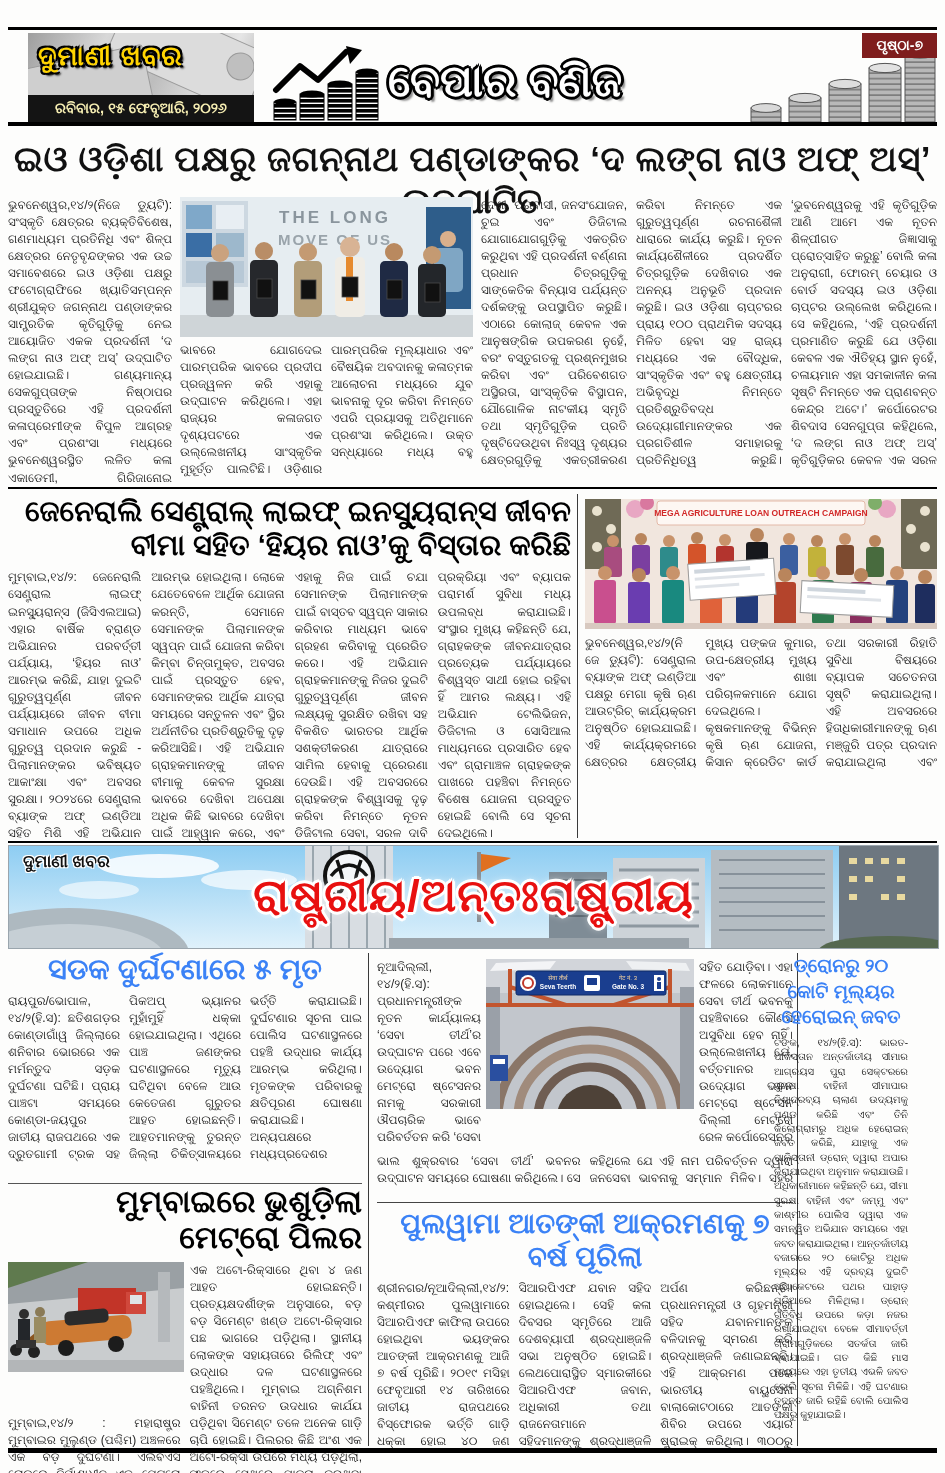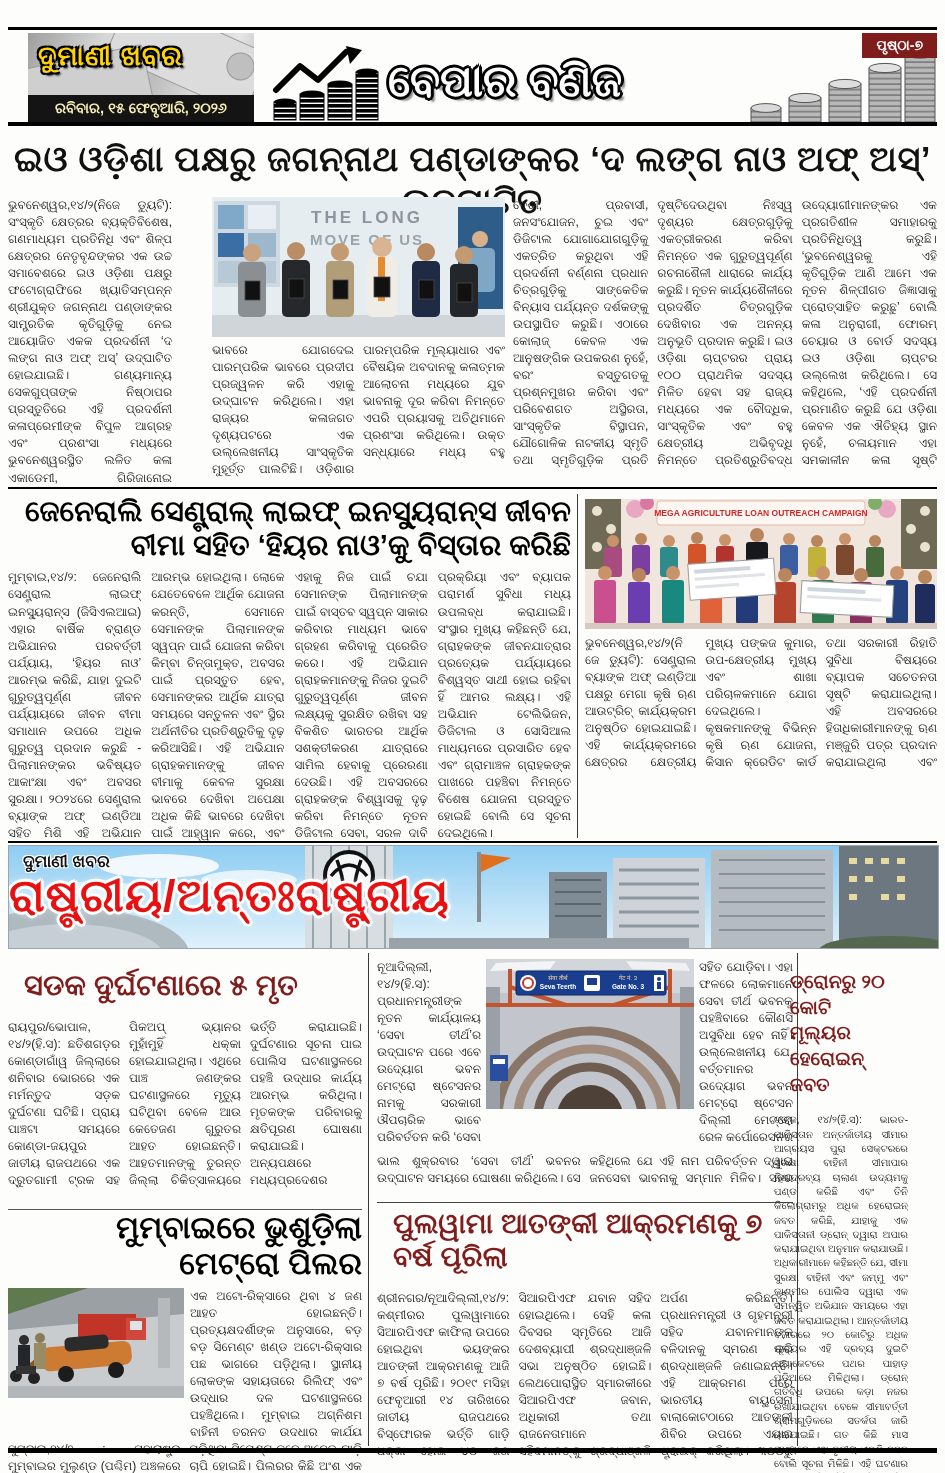--- a/index.html
+++ b/index.html
@@ -25,37 +25,37 @@
   .mast-date{position:absolute;left:0;bottom:0;width:100%;background:#141414;color:#f8f0b4;
      font-size:14.5px;font-weight:bold;text-align:center;padding:5px 0;}
   .section-title{position:absolute;left:388px;top:56px;font-size:44px;font-weight:bold;color:#fff;white-space:nowrap;
      text-shadow:-2px -2px 0 #000,2px -2px 0 #000,-2px 2px 0 #000,2px 2px 0 #000,-3px 0 0 #000,3px 0 0 #000,0 -3px 0 #000,0 3px 0 #000,4px 4px 2px #8a8a8a;}
   .page-tab{position:absolute;right:8px;top:33px;background:#7f1d1d;color:#fff;font-size:14px;
      font-weight:bold;padding:4px 14px;}
   
   .lead-hl{position:absolute;left:8px;top:138px;width:929px;margin:0;text-align:center;
      font-size:35px;font-weight:bold;line-height:1.2;letter-spacing:.5px;}
   .hl-black{font-weight:bold;color:#000;text-align:right;margin:0;}
-  .hl-red{font-weight:bold;color:#7f1d1d;margin:16px;}
+  .hl-red{font-weight:bold;color:#3b82f6;text-align:center;margin:0;}
   
   .lead-body{position:absolute;left:8px;top:197px;width:929px;height:287px;display:flex;gap:8px;}
   .lead-col-left{width:164px;height:287px;}
-  .lead-mid{width:293px;display:flex;flex-direction:column;gap:5px;margin-left:32px;}
+  .lead-mid{width:293px;display:flex;flex-direction:column;gap:5px;}
   .lead-right{flex:1;height:287px;}
   .photo{display:block;background:#e8eef2;}
   
   .row2-left{position:absolute;left:8px;top:494px;width:563px;}
   .row2-right{position:absolute;left:585px;top:494px;width:352px;}
   .ins-hl{font-size:29px;line-height:1.18;}
   .bank-hl{font-size:22.5px;line-height:1.22;}
   
   .banner{position:absolute;left:8px;top:845px;width:929px;height:102px;overflow:hidden;border:1px solid #9aa5ad;}
   .banner-name{position:absolute;left:14px;top:6px;font-size:17px;font-weight:bold;color:#111;
      text-shadow:-1px -1px 0 #fff,1px -1px 0 #fff,-1px 1px 0 #fff,1px 1px 0 #fff;}
-  .banner-title{position:absolute;left:0;top:24px;width:100%;font-size:45px;font-weight:bold;color:#e81010;letter-spacing:1px;
+  .banner-title{position:absolute;left:0;top:24px;width:100%;text-align:center;font-size:45px;font-weight:bold;color:#e81010;letter-spacing:1px;
      text-shadow:-2px -2px 0 #fff,2px -2px 0 #fff,-2px 2px 0 #fff,2px 2px 0 #fff,-3px 0 0 #fff,3px 0 0 #fff,0 3px 0 #fff,0 -3px 0 #fff,0 0 8px #fff;}
   
   .bot-left{position:absolute;left:8px;top:953px;width:354px;}
   .bot-mid{position:absolute;left:377px;top:953px;width:416px;}
   .bot-right{position:absolute;left:774px;top:953px;width:134px;}
   .acc-hl{font-size:29px;}
   .mum-hl{font-size:31px;}
   .del-hl{font-size:28.5px;line-height:1.3;}
   .pul-hl{font-size:28px;}
   .her-hl{font-size:19px;line-height:1.35;}

